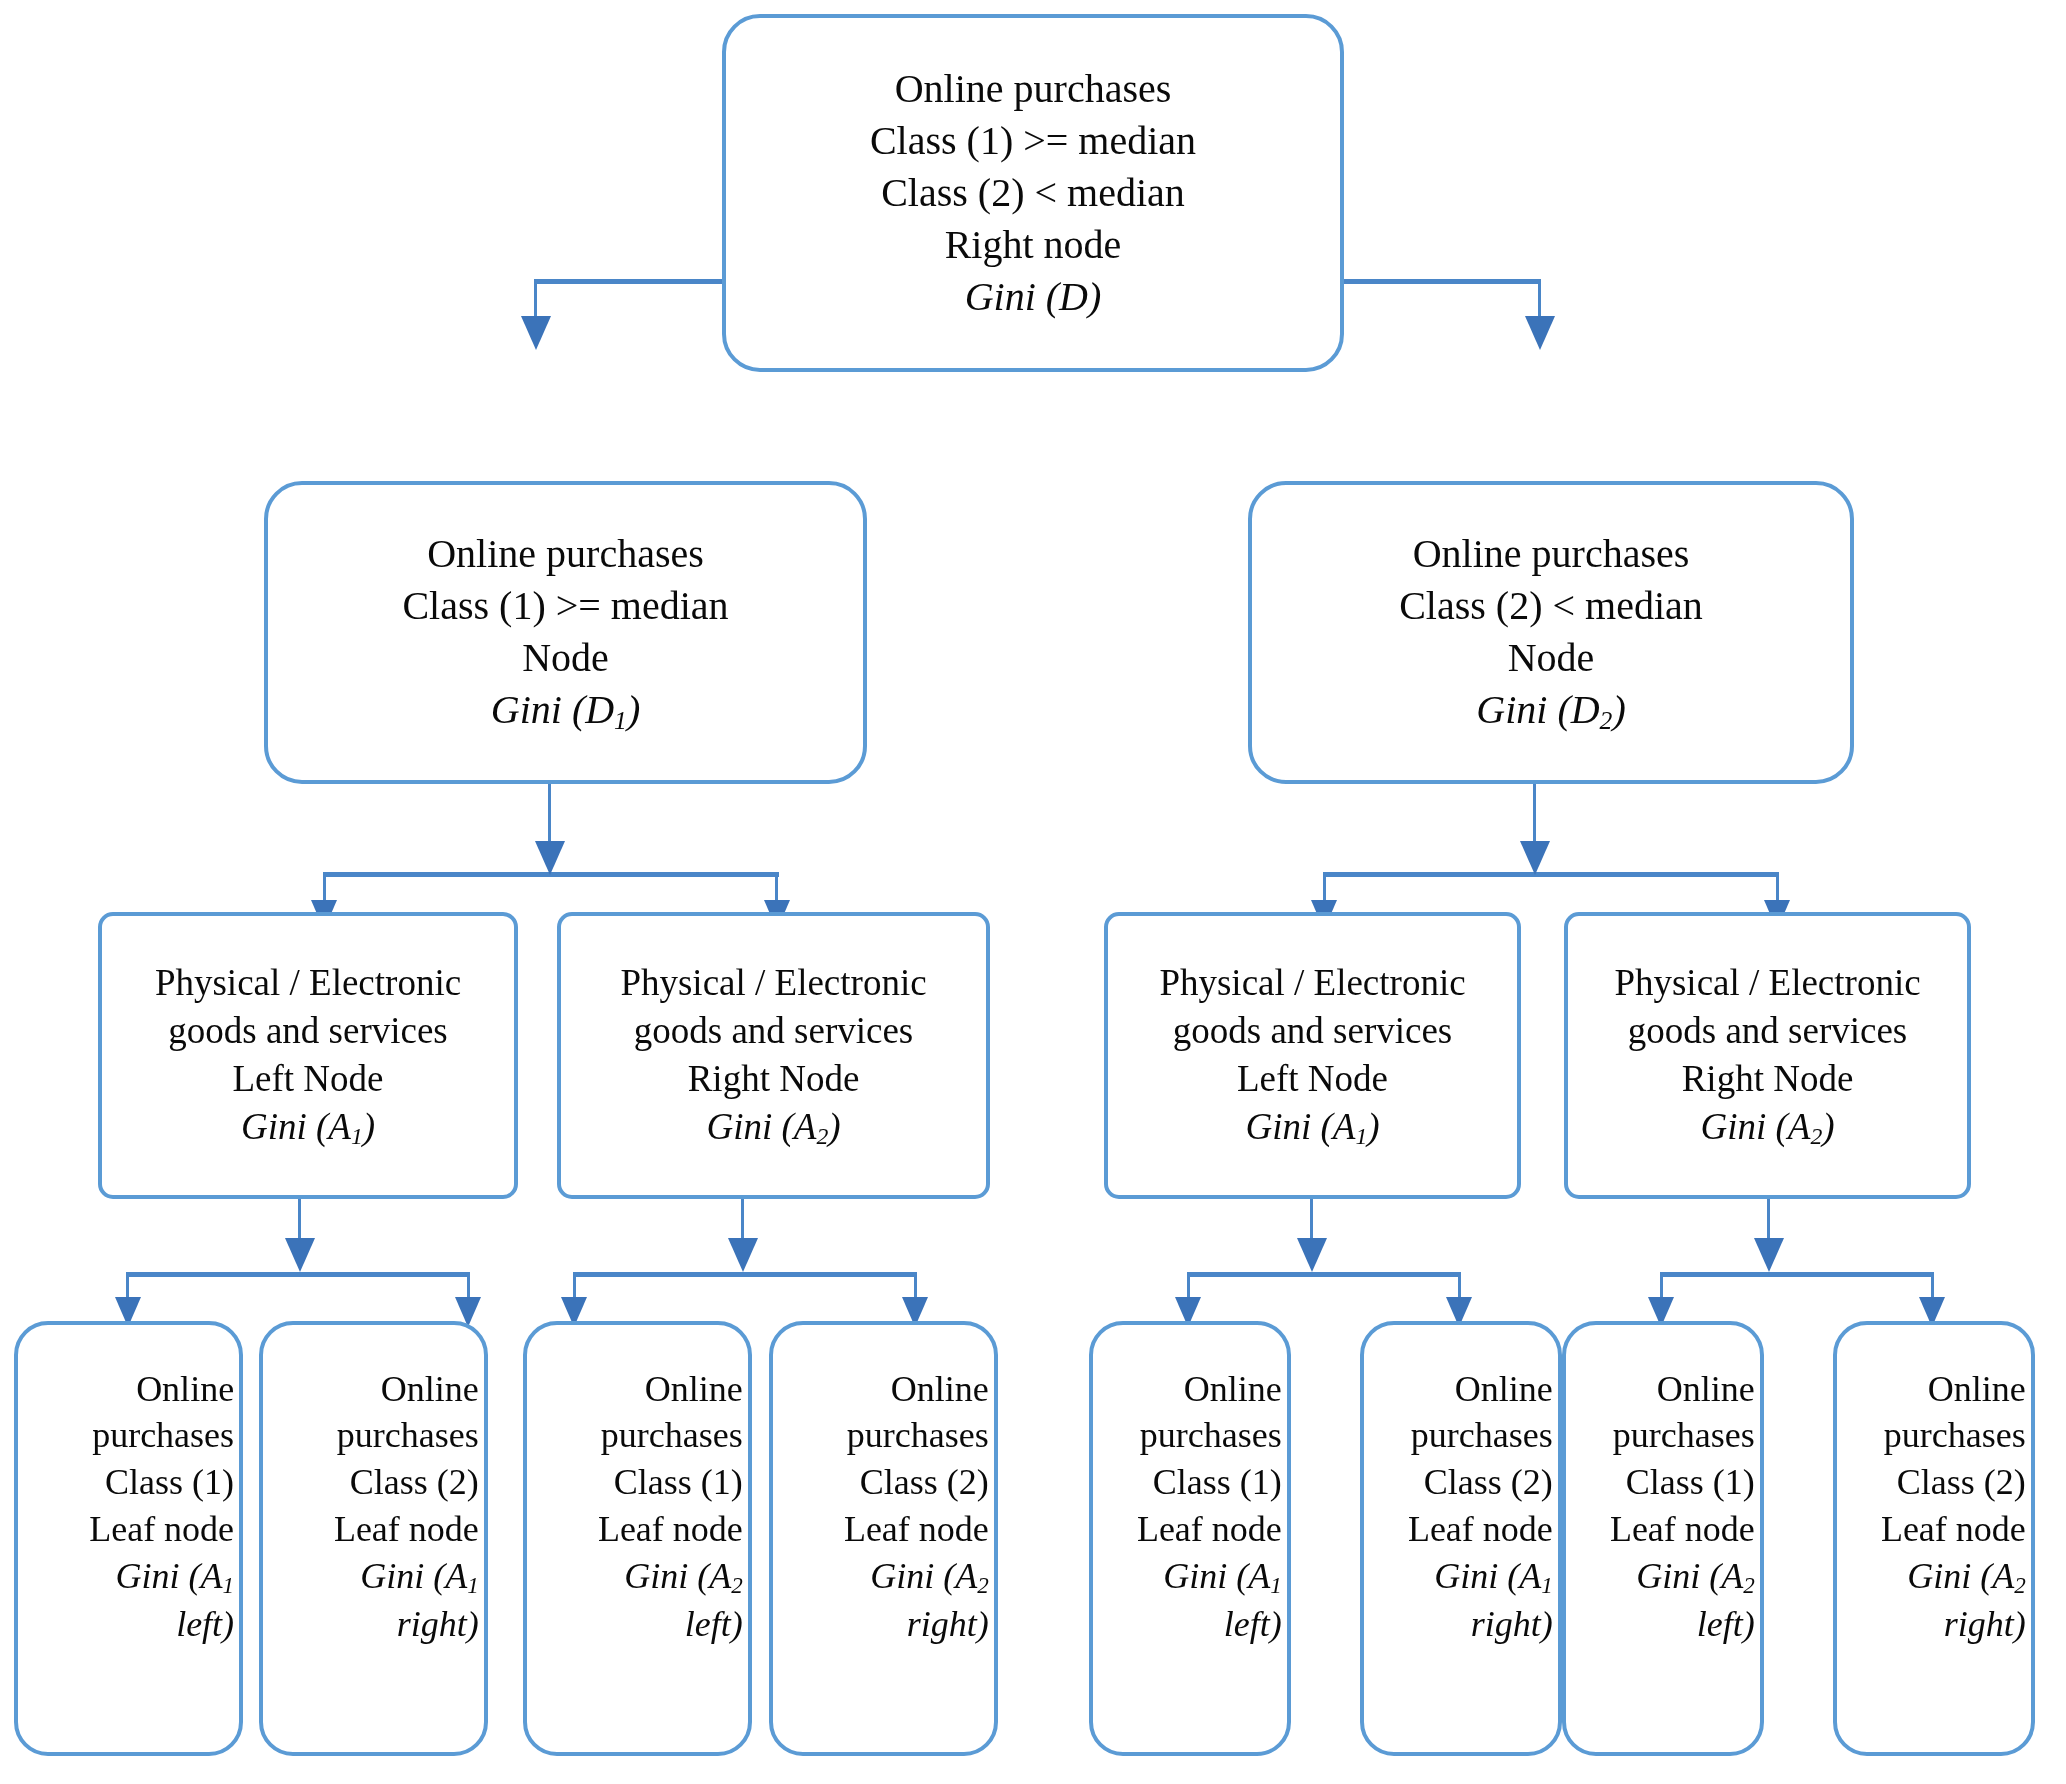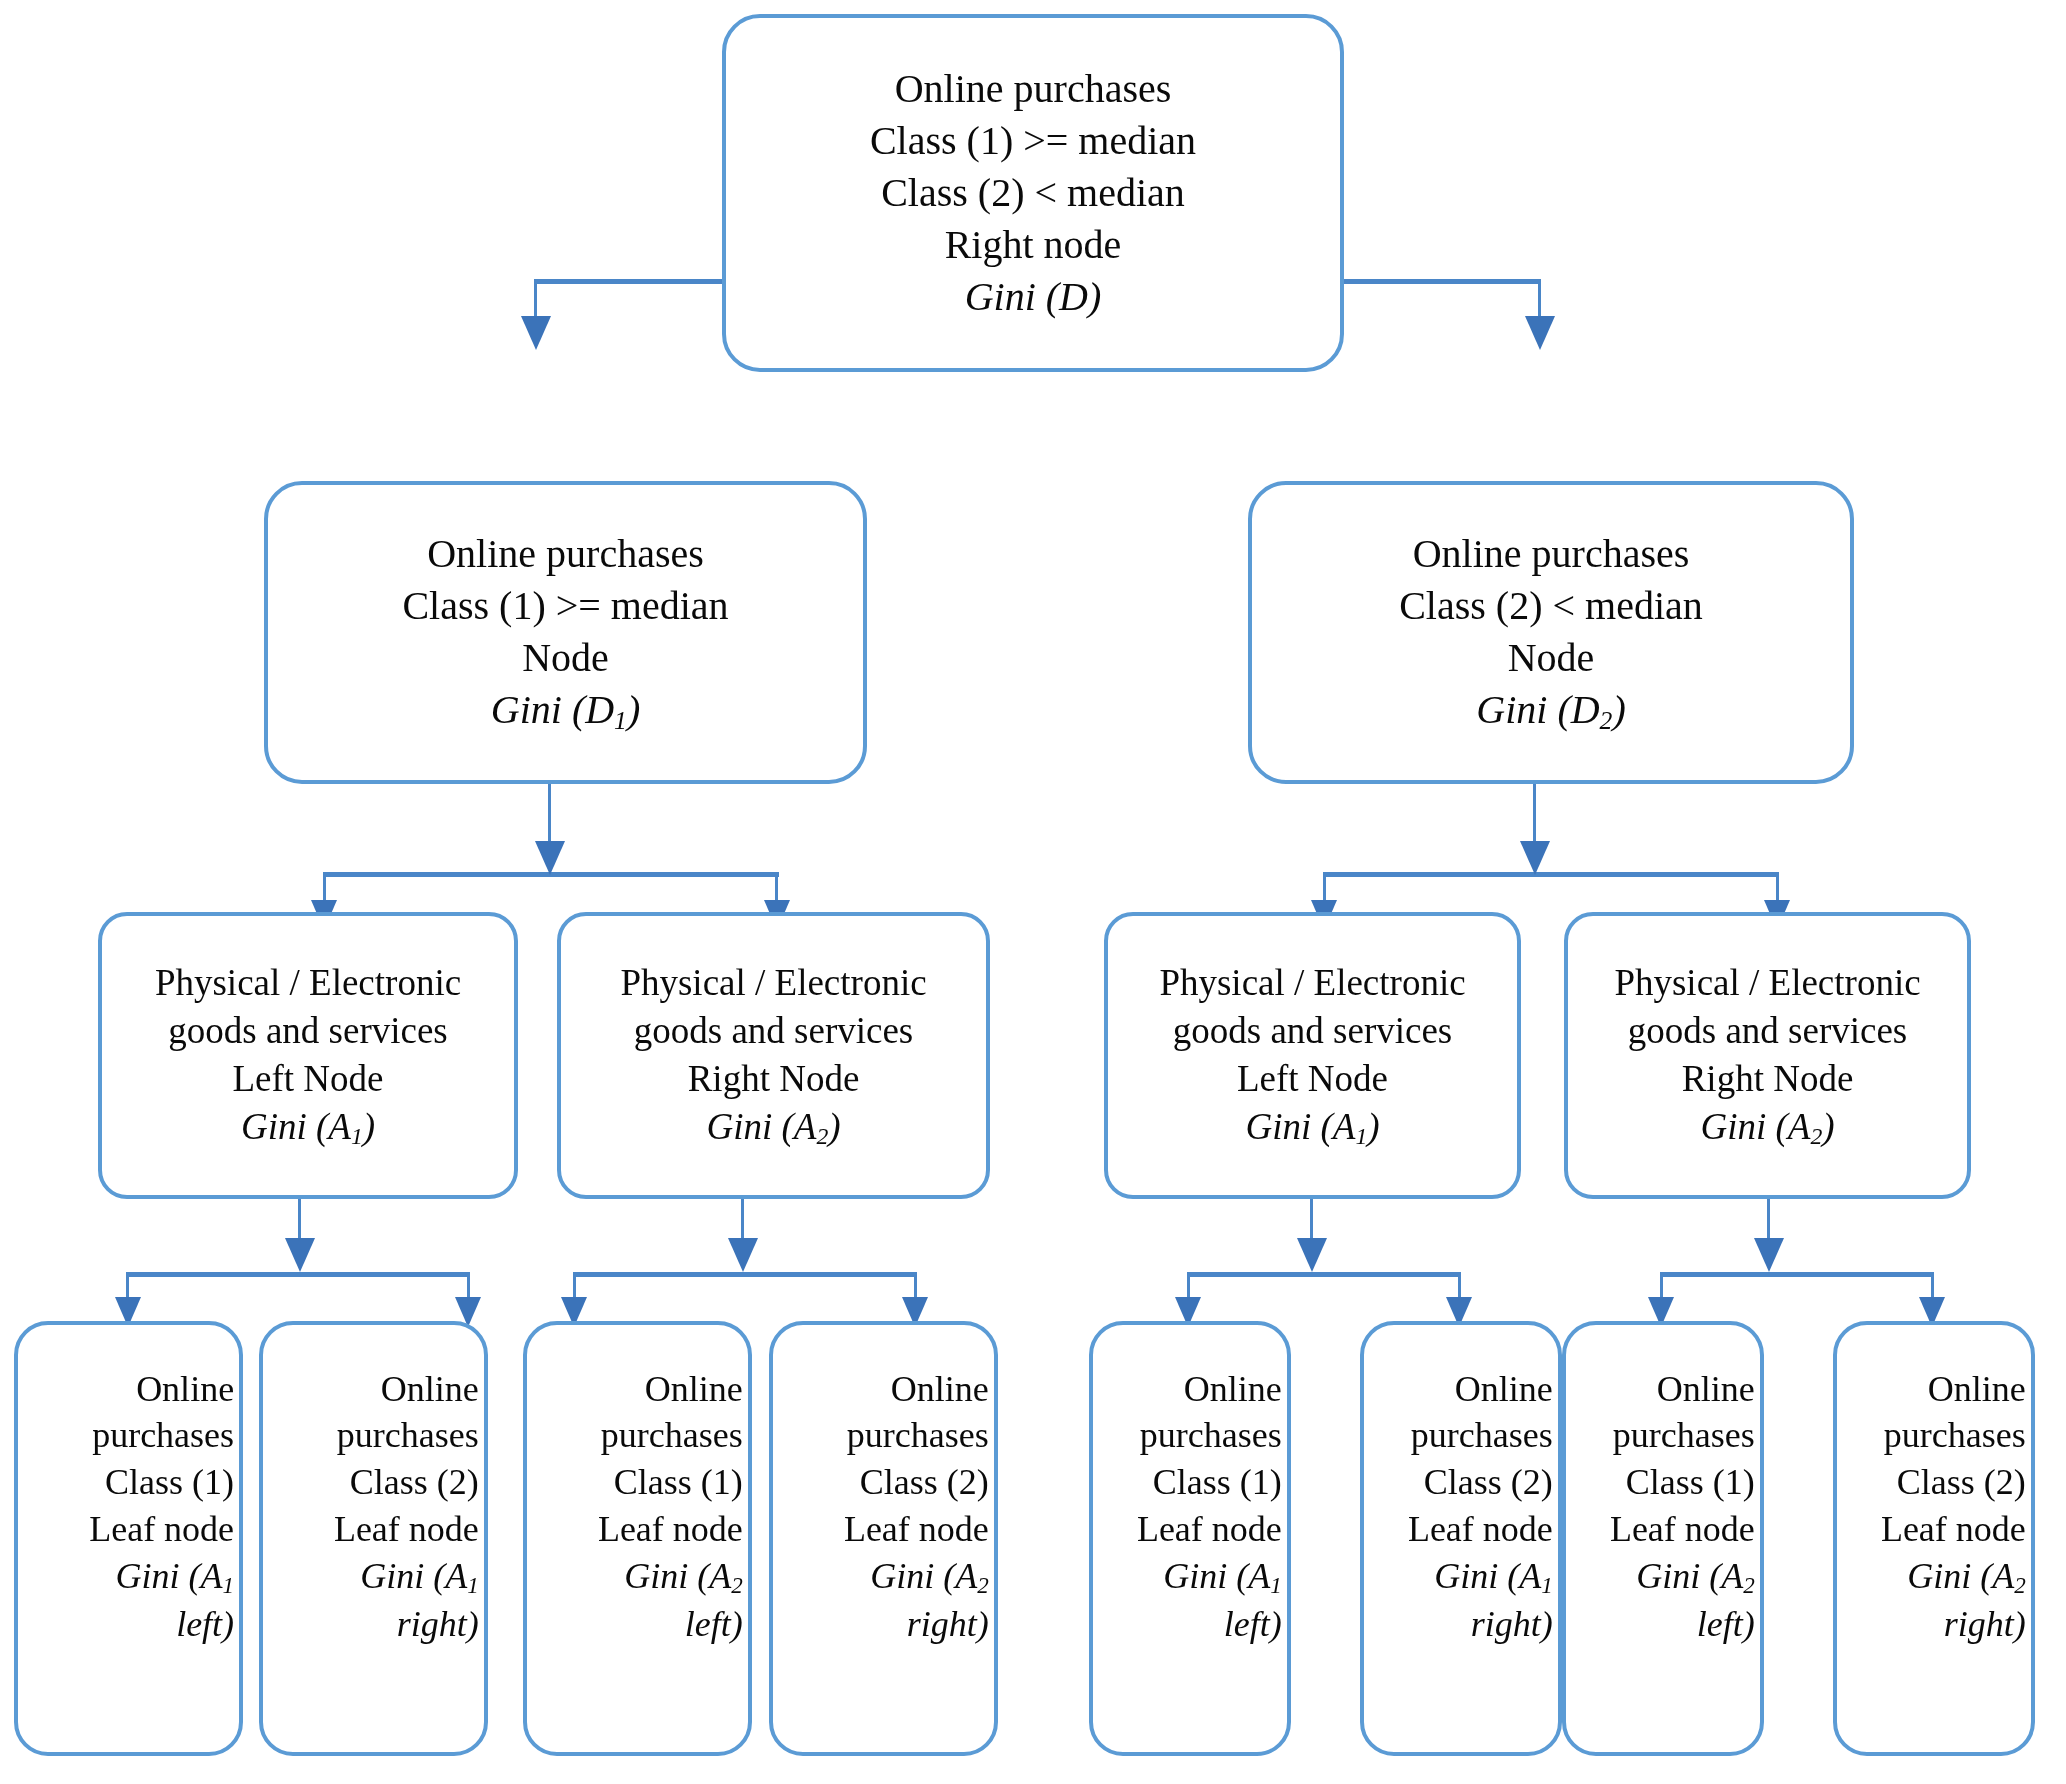--- a/index.html
+++ b/index.html
@@ -42,21 +42,21 @@
     border-radius: 38px;
     font-size: 40px;
     padding: 6.5px 13px;
   }
   .node.lvl2 {
     border-radius: 38px;
     font-size: 40px;
     padding: 6.5px 13px;
   }
   .node.lvl3 {
-    border-radius: 29px;
+    border-radius: 15px;
     font-size: 37px;
     padding: 13px 9px;
   }
   .node.leaf {
     border-radius: 34px;
     font-size: 36px;
     padding: 6.5px 5.2px;
     justify-content: flex-start;
   }
   .node.leaf .inner {

